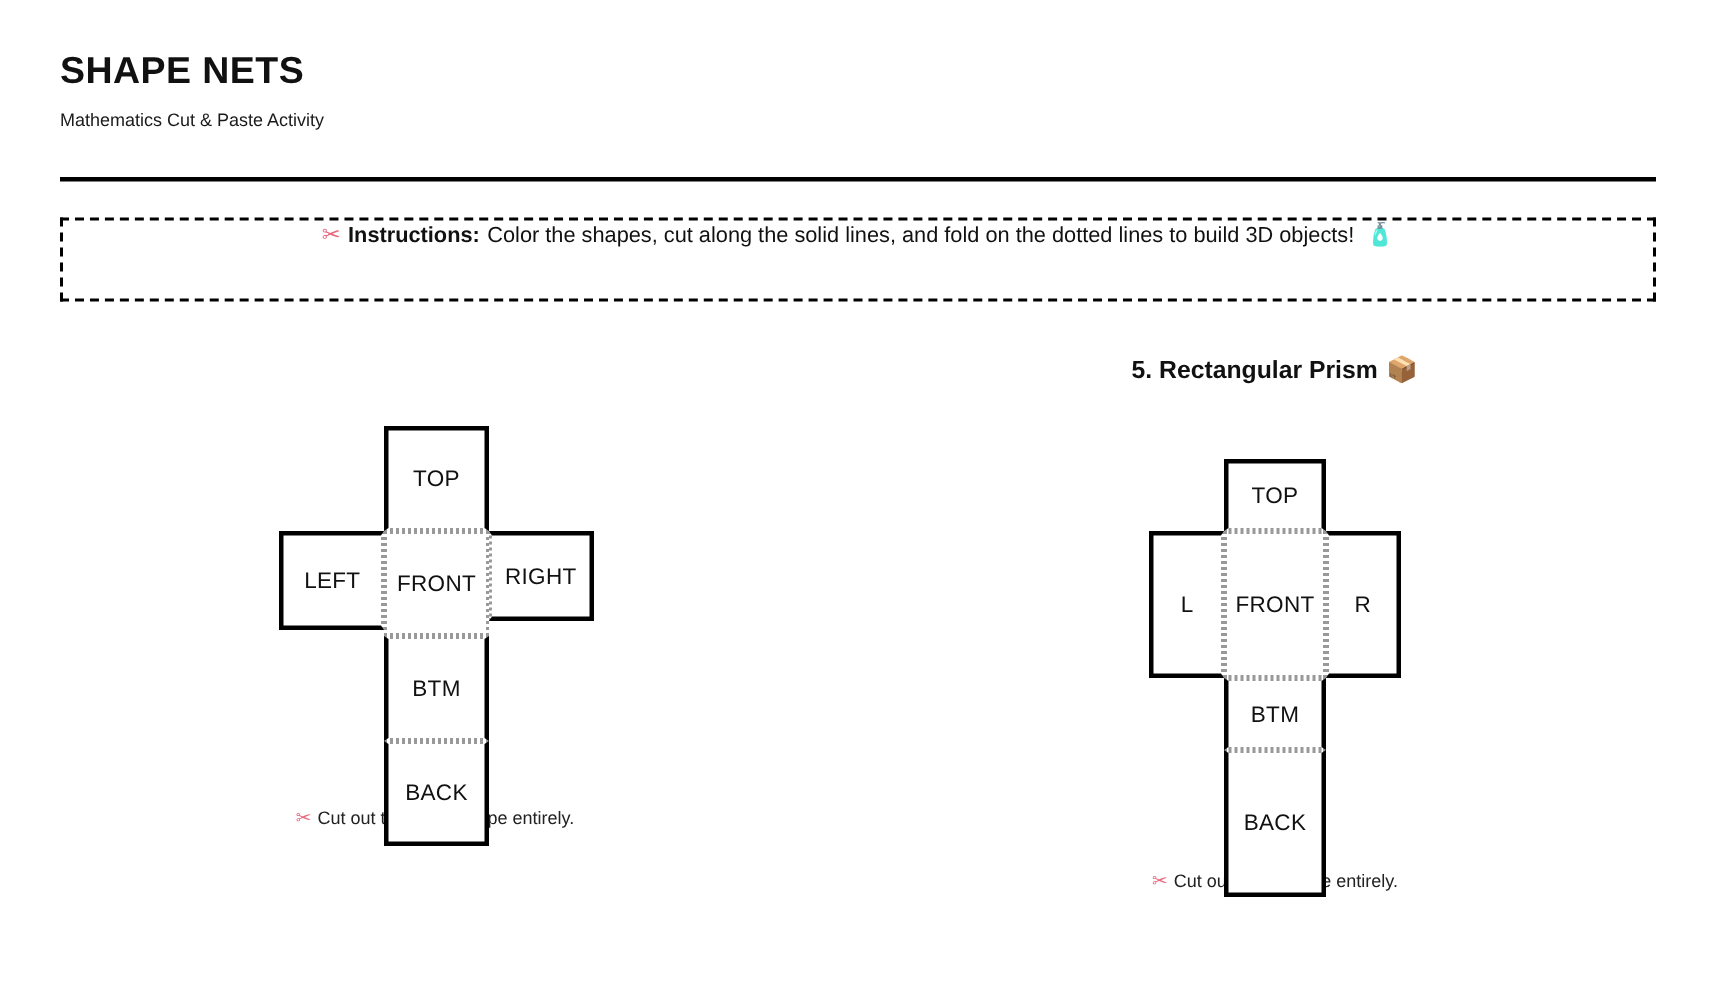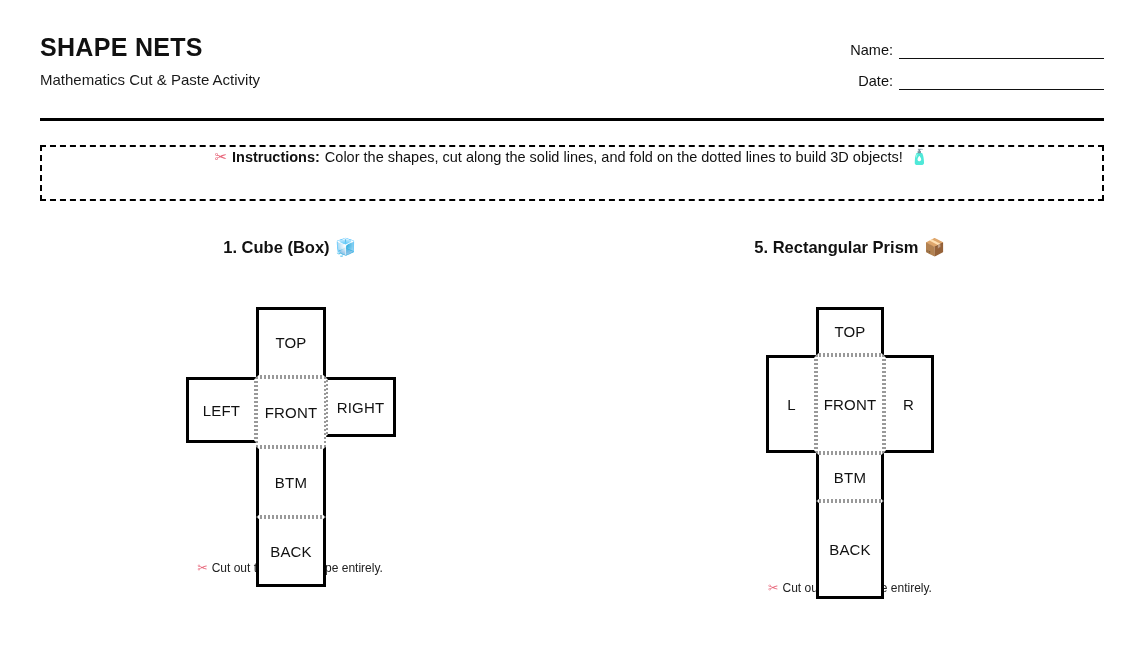--- a/index.html
+++ b/index.html
@@ -39,21 +39,21 @@
   }
   .worksheet-title {
     font-size: 25px;
     font-weight: bold;
     letter-spacing: 0.3px;
     color: #111111;
     line-height: 30px;
     margin: 0;
   }
   .worksheet-subtitle {
-    font-size: 15px;
+    font-size: 12px;
     font-weight: normal;
     color: #1a1a1a;
     line-height: 20px;
     margin: 8px 0 0 0;
   }
   .header-right {
     position: absolute;
     right: 0;
     top: 10px;
     width: 320px;
@@ -191,44 +191,31 @@
 <body>
 
 <div class="page">
 
   <div class="header">
     <div class="header-left">
       <div class="worksheet-title">SHAPE NETS</div>
       <div class="worksheet-subtitle">Mathematics Cut &amp; Paste Activity</div>
     </div>
 
-    <div class="header-right">
-      <div class="field-row">
-        <span class="field-label">Name:</span>
-        <span class="field-rule"></span>
-      </div>
-      <div class="field-row">
-        <span class="field-label">Date:</span>
-        <span class="field-rule"></span>
-      </div>
-    </div>
   </div>
 
   <div class="header-rule"></div>
 
   <div class="instructions">
     <div class="instructions-inner">
       <span class="scissors-emoji">✂</span><span class="instructions-label">Instructions:</span><span style="margin-left:5px;"><span>Color the shapes, cut along the solid lines, and fold on the dotted lines to build 3D objects!</span></span><span class="glue-emoji">🧴</span>
     </div>
   </div>
 
   <div class="net-section cube">
-    <div class="section-heading">
-      <span>1. Cube (Box)</span><span class="head-emoji">🧊</span>
-    </div>
     <div class="net-canvas cube-canvas" id="cube-canvas">
         <div class="net-cell e-top-solid e-bottom-fold e-left-solid e-right-solid" style="left: 176px; top: 48px; width: 70px; height: 70px;">
           <span class="cell-label">TOP</span>
         </div>
         <div class="net-cell e-top-solid e-bottom-solid e-left-solid e-right-fold" style="left: 106px; top: 118px; width: 70px; height: 66px;">
           <span class="cell-label">LEFT</span>
         </div>
         <div class="net-cell e-top-fold e-bottom-fold e-left-fold e-right-fold" style="left: 176px; top: 118px; width: 70px; height: 70px;">
           <span class="cell-label">FRONT</span>
         </div>

